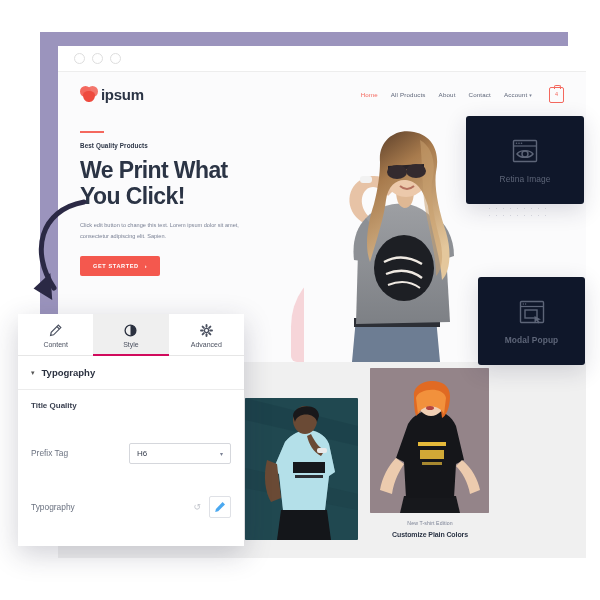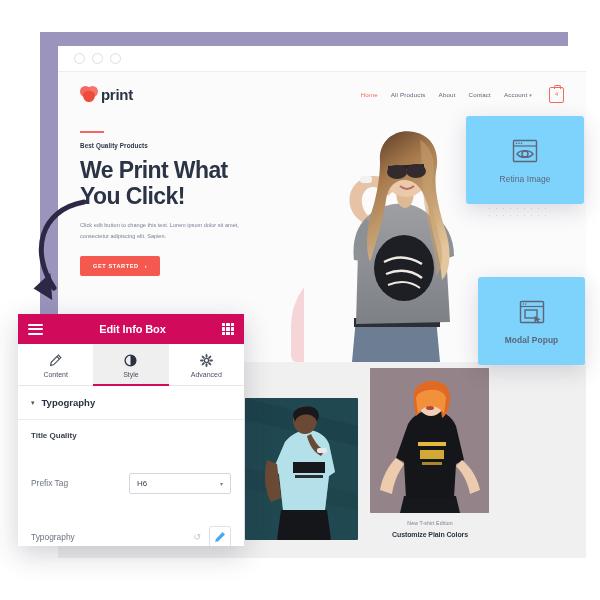--- a/index.html
+++ b/index.html
@@ -114,21 +114,21 @@
   .prod-left-cap{position:absolute;left:48px;top:10px;width:130px;text-align:center;}
   .cap-small{font-size:5.2px;color:#7b8295;margin-bottom:5px;letter-spacing:.1px;}
   .cap-big{font-size:7px;font-weight:bold;color:#2b3445;letter-spacing:-.1px;}
   .prod-img{position:absolute;border-radius:1px;overflow:hidden;}
   .prod-left{left:187px;top:36px;width:113px;height:142px;}
   .prod-right{left:312px;top:6px;width:119px;height:145px;}
   .prod-right-cap{position:absolute;left:302px;top:158px;width:140px;text-align:center;}
 
   
   .feature-card{
-    position:absolute;background:#7dd3fc;border-radius:3px;
+    position:absolute;background:#0f172a;border-radius:3px;
     box-shadow:0 6px 22px rgba(40,40,70,.16);
     display:flex;flex-direction:column;align-items:center;justify-content:center;
     gap:9px;
   }
   .card-retina{left:466px;top:116px;width:118px;height:88px;}
   .card-modal{left:478px;top:277px;width:107px;height:88px;font-weight:bold;}
   .feature-label{font-size:8.4px;color:#5d6578;letter-spacing:.1px;}
 
   
   .arrow{position:absolute;left:24px;top:196px;}
@@ -214,21 +214,21 @@
 
     <div class="site">
 
       <div class="site-header">
         <div class="logo">
           <span class="logo-mark">
             <i class="a"></i>
               <i class="b"></i>
               <i class="c"></i>
           </span>
-          <span class="logo-text">print</span>
+          <span class="logo-text">ipsum</span>
         </div>
         <div class="nav">
           <a href="#" class="active">Home</a>
           <a href="#">All Products</a>
           <a href="#">About</a>
           <a href="#">Contact</a>
           <a href="#"><span>Account</span><span class="caret">▾</span></a>
           <span class="cart">
             <span>4</span>
           </span>
@@ -381,39 +381,20 @@
     </svg>
     <span class="feature-label">Modal Popup</span>
   </div>
 
   <svg class="arrow" width="78" height="126" viewBox="0 0 78 126">
     <path d="M60 6 C16 14 6 56 30 92" stroke="#2b2945" stroke-width="5" fill="none" stroke-linecap="round"></path>
     <path d="M18 78 L34 100 L12 100 Z" fill="#2b2945" transform="rotate(32 24 92)"></path>
   </svg>
 
   <div class="panel">
-    <div class="panel-head">
-      <span class="ham">
-          <b></b>
-          <b></b>
-          <b></b>
-        </span>
-      <span class="panel-title">Edit Info Box</span>
-      <span class="grid-icon">
-        <i></i>
-          <i></i>
-          <i></i>
-          <i></i>
-          <i></i>
-          <i></i>
-          <i></i>
-          <i></i>
-          <i></i>
-      </span>
-    </div>
 
     <div class="tabs">
       <div class="tab">
         <div class="tab-ico">
           <svg width="13" height="13" viewBox="0 0 13 13">
             <path d="M9.4 1.2 L11.8 3.6 L4.6 10.8 L1.6 11.4 L2.2 8.4 Z" fill="none" stroke="#4b5160" stroke-width="1.2"></path>
             <line x1="8" y1="2.6" x2="10.4" y2="5" stroke="#4b5160" stroke-width="1.2"></line>
           </svg>
         </div>
         <div class="tab-lbl">Content</div>

